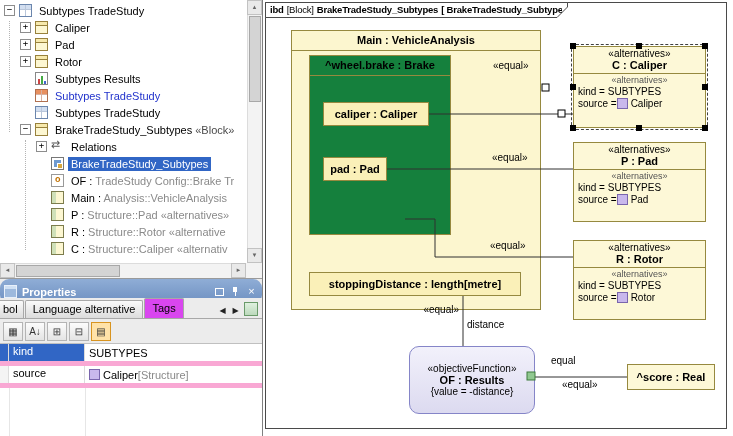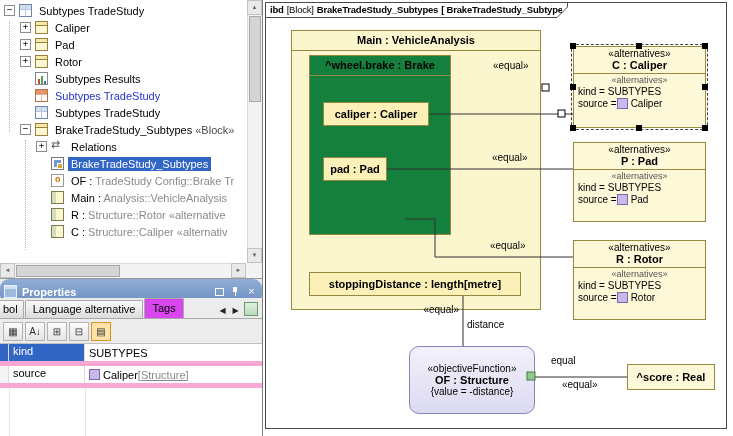--- a/index.html
+++ b/index.html
@@ -85,21 +85,21 @@
 
   #tag-table{position:absolute;left:0;top:64px;width:262px;height:94px;background:#fff;border-top:1px solid #c0c0c0;box-sizing:border-box;}
   .tg-line{position:absolute;top:0;bottom:0;width:1px;background:#e6e6e6;}
   #tgl1{left:9px;} #tgl2{left:85px;}
   .tgrow{display:flex;height:17px;border-bottom:5px solid #f9a8d4;background:#fff;position:relative;}
   .tg-gutter{width:9px;border-right:1px solid #dcdcdc;background:#f4f4f4;flex:none;box-sizing:border-box;}
   .tg-name{width:76px;padding:1px 4px;border-right:1px solid #dcdcdc;flex:none;box-sizing:border-box;overflow:hidden;}
   .tg-value{flex:1;padding:1px 4px;display:flex;align-items:center;overflow:hidden;white-space:nowrap;}
   .tgrow.selected .tg-name{background:#3166c5;color:#fff;}
   .tgrow.selected .tg-gutter{background:#3166c5;}
-  .tg-suffix{color:#8a8a8a;text-decoration:underline;}
+  .tg-suffix{color:#8a8a8a;}
   .elem-ic{width:9px;height:9px;background:#c9b8ec;border:1px solid #7a66ad;margin-right:3px;flex:none;}
 
   
   #diagram{position:absolute;left:262px;top:0;width:471px;height:436px;background:#fff;border-left:1px solid #808080;box-sizing:border-box;}
   #frame{position:absolute;left:2px;top:2px;width:462px;height:427px;border:1px solid #4a4a4a;box-sizing:border-box;}
   #frame-tab{position:absolute;left:2px;top:2px;width:304px;height:16px;}
   #frame-tab .ttext{position:absolute;left:5px;top:1px;width:292px;height:14px;font-size:9.5px;letter-spacing:-0.2px;
                     white-space:nowrap;overflow:hidden;line-height:14px;}
   .ttext .b{font-weight:bold;} .ttext span{margin-right:3px;}
 
@@ -200,20 +200,25 @@
         <span class="tlabel">OF :<span class="ttype"> TradeStudy Config::Brake Tr</span></span>
       </div>
       <div class="trow" style="padding-left: 36px; text-align: center;">
         <span class="exp-sp"></span>
         <span class="ic ic-part"></span>
         <span class="tlabel">Main :<span class="ttype"> Analysis::VehicleAnalysis</span></span>
       </div>
       <div class="trow" style="padding-left: 36px;">
         <span class="exp-sp"></span>
         <span class="ic ic-part"></span>
+        <span class="tlabel">P :<span class="ttype"> Structure::Pad «alternatives»</span></span>
+      </div>
+      <div class="trow" style="padding-left: 36px;">
+        <span class="exp-sp"></span>
+        <span class="ic ic-part"></span>
         <span class="tlabel">R :<span class="ttype"> Structure::Rotor «alternative</span></span>
       </div>
       <div class="trow" style="padding-left: 36px;">
         <span class="exp-sp"></span>
         <span class="ic ic-part"></span>
         <span class="tlabel">C :<span class="ttype"> Structure::Caliper «alternativ</span></span>
       </div>
     </div>
   <div id="vsb">
     <div class="sb-btn up"></div>
@@ -329,21 +334,21 @@
         <div class="alt-row">
           <span>source = </span>
           <span class="elem-ic"></span>
           <span>Rotor</span>
         </div>
       </div>
     </div>
 
   <div id="obj">
     <div class="st">«objectiveFunction»</div>
-    <div class="nm">OF : Structure</div>
+    <div class="nm">OF : Results</div>
     <div class="cn">{value = -distance}</div>
   </div>
 
   <div id="score">^score : Real</div>
 
   <svg id="conn-svg">
     <line x1="166" y1="114" x2="310" y2="114" stroke="#303030"></line>
     <line x1="124" y1="169" x2="310" y2="169" stroke="#303030"></line>
     <polyline points="142,219 172,219 172,257 310,257" fill="none" stroke="#303030"></polyline>
     <line x1="200" y1="296" x2="200" y2="346" stroke="#303030"></line>

